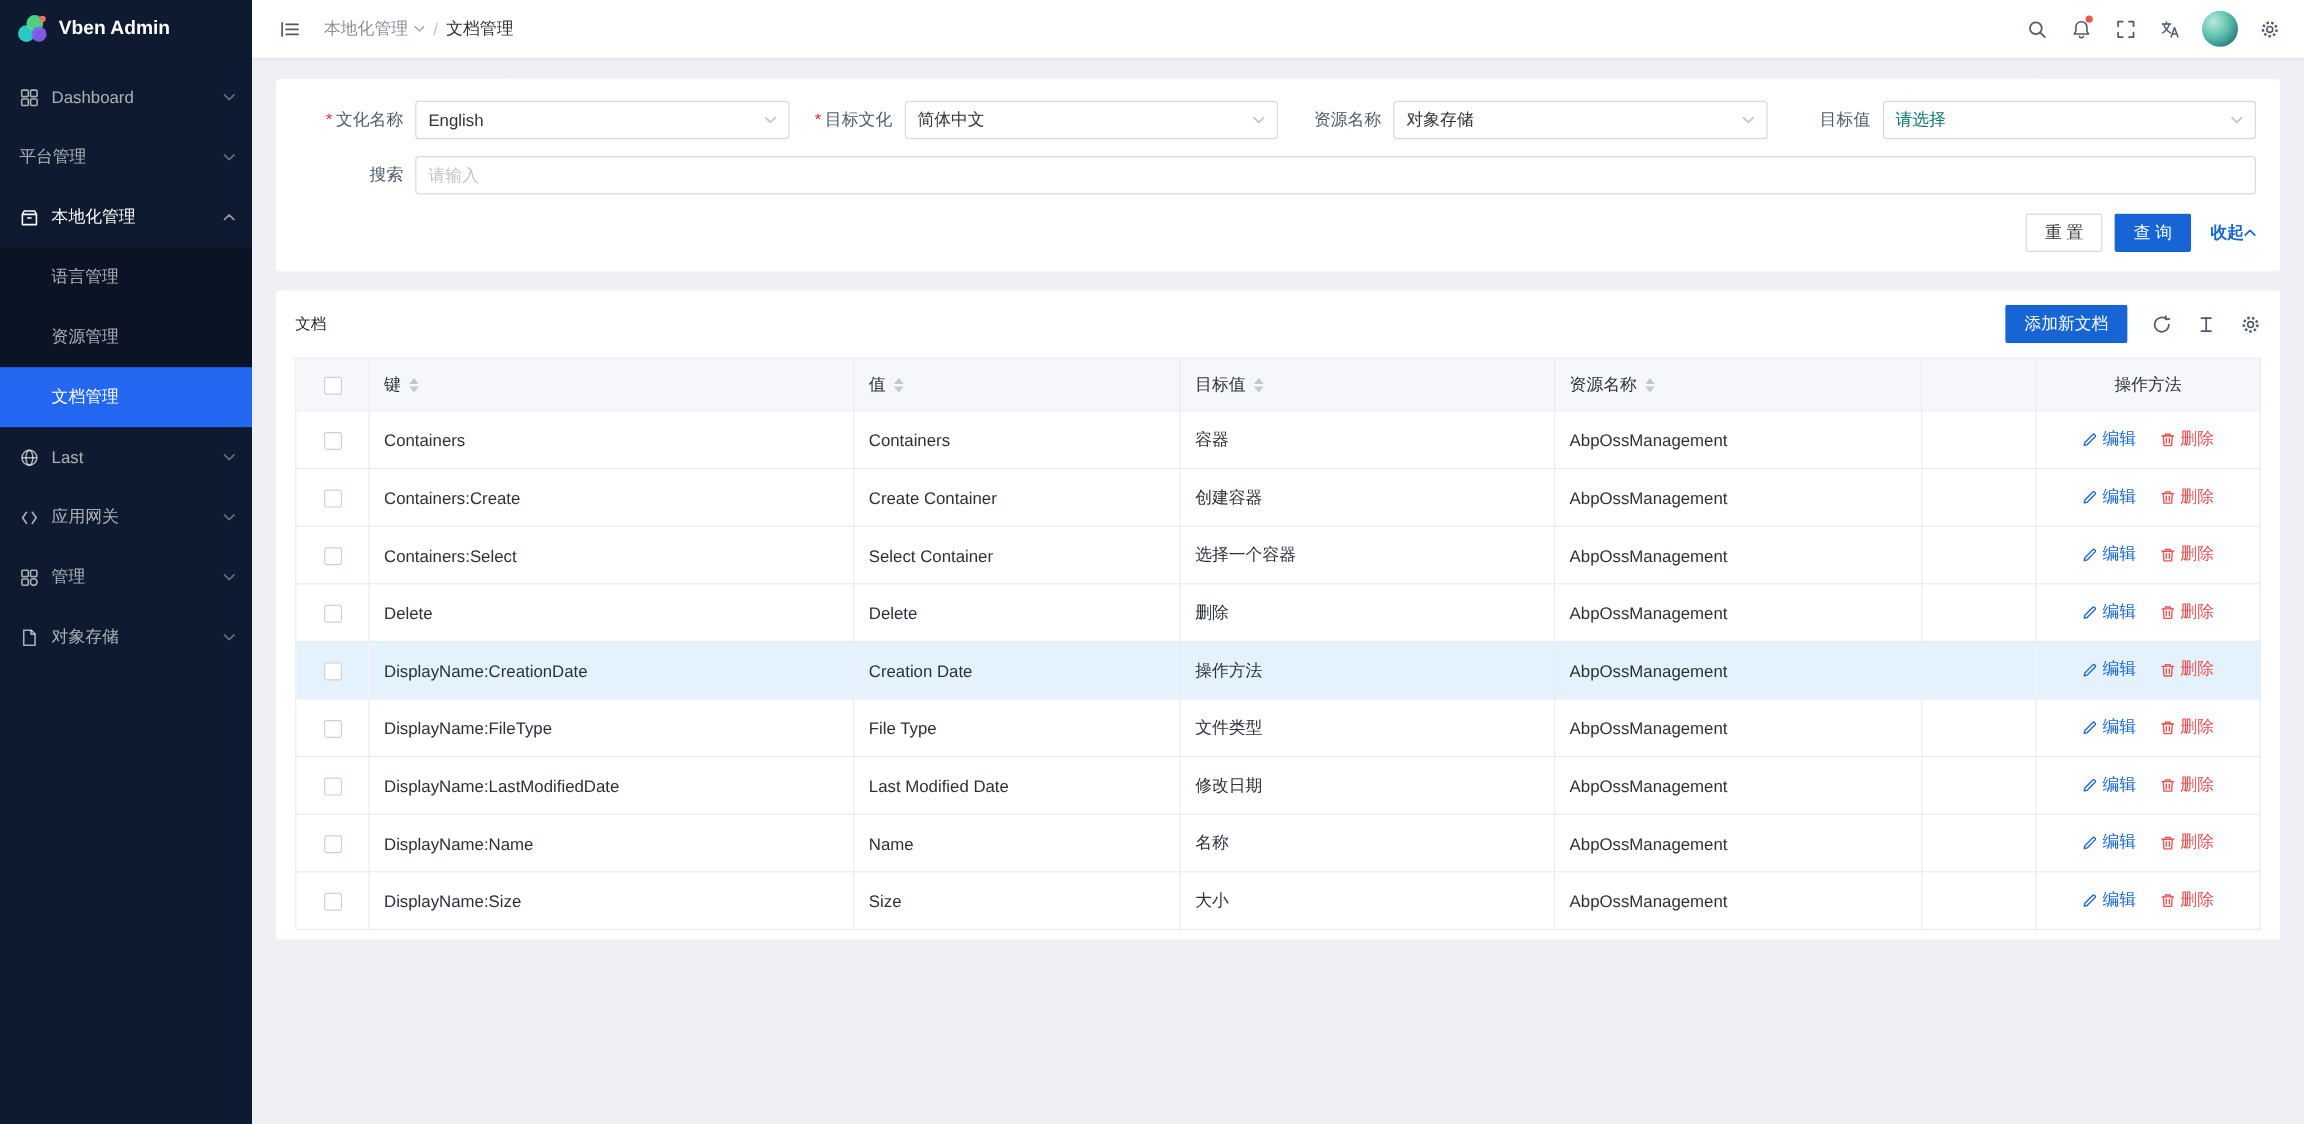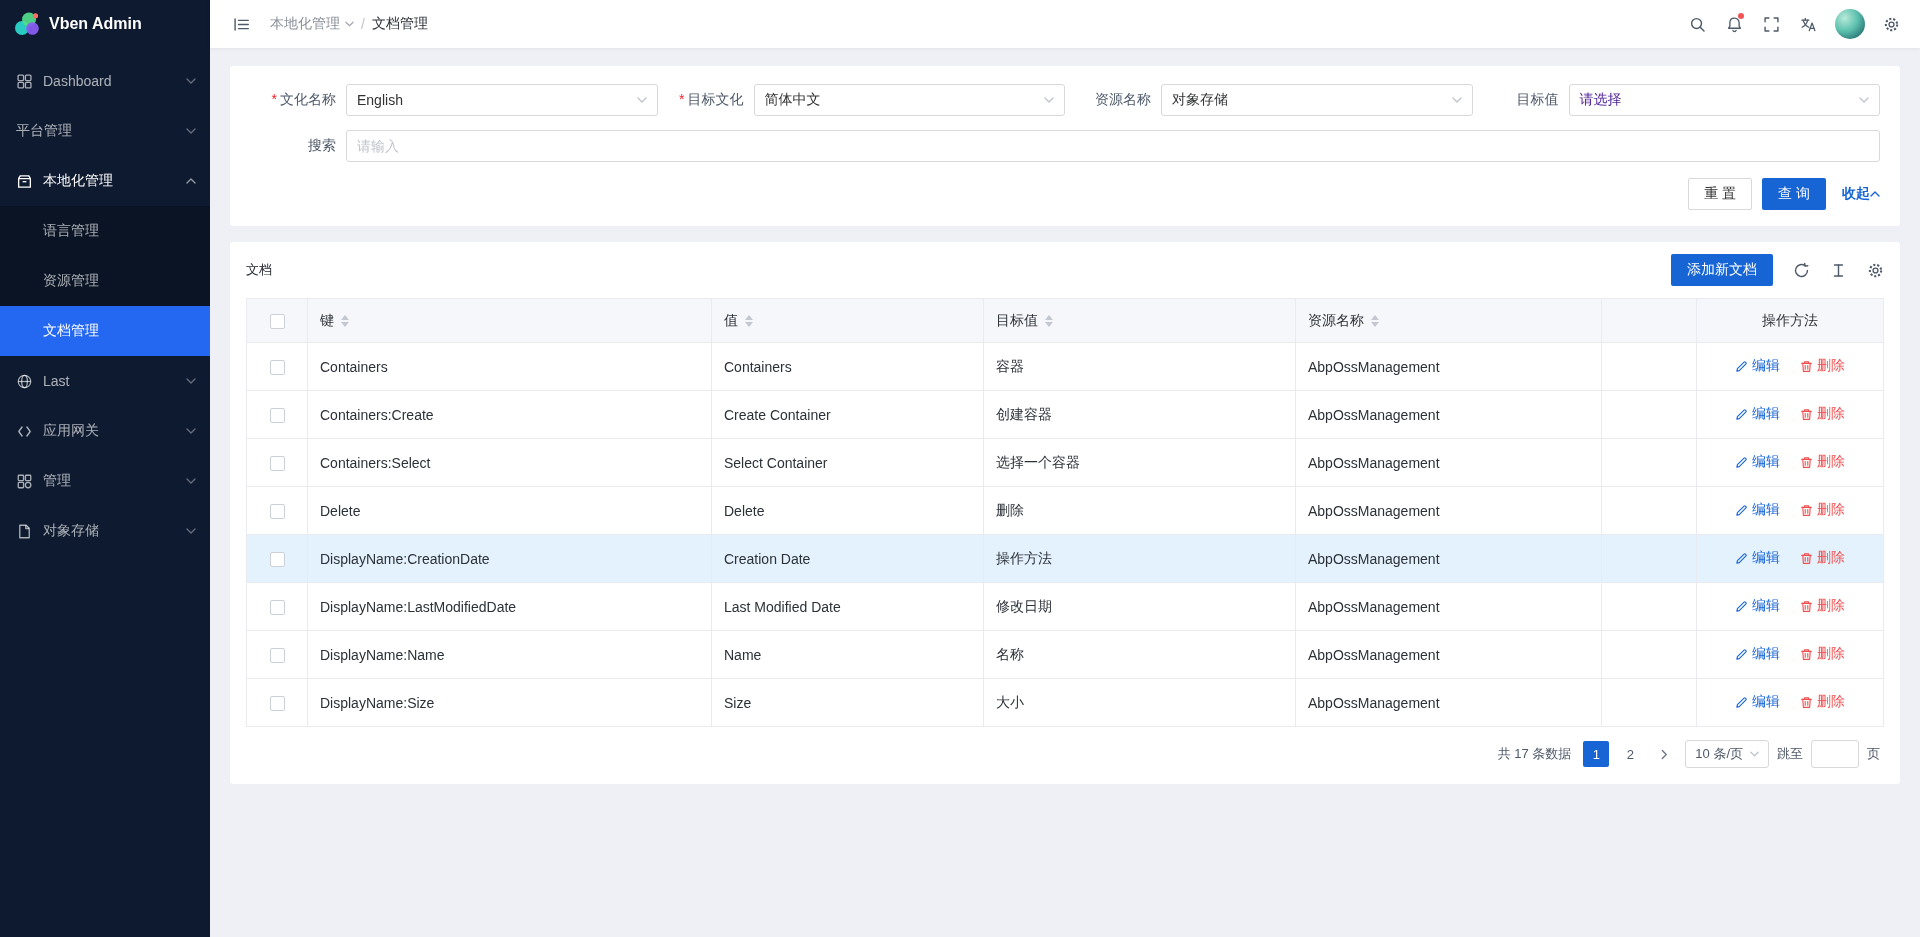--- a/index.html
+++ b/index.html
@@ -48,21 +48,21 @@
 
   
   .filter-card { padding: 18px 20px 16px; }
   .frow { display: flex; }
   .frow + .frow { margin-top: 14px; }
   .ffield { flex: 1 1 25%; display: flex; align-items: center; min-width: 0; }
   .ffield.wide { flex: 1 1 100%; }
   .flabel { flex: 0 0 96px; text-align: right; padding-right: 10px; color: #4e5969; white-space: nowrap; }
   .req { color: #f5222d; font-style: normal; margin-right: 3px; }
   .fselect { flex: 1; height: 32px; border: 1px solid #d9d9d9; border-radius: 3px; background: #fff; display: flex; align-items: center; justify-content: space-between; padding: 0 10px; color: #303133; cursor: pointer; min-width: 0; }
-  .fselect .ph { color: #4c1d95; }
+  .fselect .ph { color: #0f766e; }
   .sel-caret { color: #c0c4cc; flex-shrink: 0; margin-left: 8px; }
   .sel-caret svg { width: 10px; height: 6px; }
   .finput { flex: 1; height: 32px; border: 1px solid #d9d9d9; border-radius: 3px; padding: 0 10px; font-size: 14px; color: #303133; outline: none; font-family: inherit; }
   .finput::placeholder { color: #c0c4cc; }
   .filter-actions { margin-top: 16px; display: flex; justify-content: flex-end; align-items: center; gap: 10px; }
   .btn { height: 32px; padding: 0 15px; border-radius: 2px; font-size: 14px; display: inline-flex; align-items: center; justify-content: center; cursor: pointer; border: 1px solid transparent; white-space: nowrap; font-family: inherit; }
   .btn-default { border-color: #d9d9d9; background: #fff; color: #303133; }
   .btn-primary { background: #1765d5; color: #fff; }
   .link-collapse { color: #1765d5; display: inline-flex; align-items: center; gap: 0; cursor: pointer; margin-left: 6px; font-weight: bold; }
   .link-collapse svg { width: 10px; height: 6px; transform: rotate(180deg); }
@@ -603,20 +603,42 @@
       <span class="action-link action-del">
                     <svg>
                       <use href="#i-trash"></use>
                     </svg>
                     <span>删除</span>
                   </span>
     </td>
   </tr>
               <tr>
     <td class="center"><span class="checkbox"></span></td>
+    <td>DisplayName:FileType</td>
+    <td>File Type</td>
+    <td>文件类型</td>
+    <td>AbpOssManagement</td>
+    <td></td>
+    <td class="center">
+      <span class="action-link action-edit">
+                    <svg>
+                      <use href="#i-pencil"></use>
+                    </svg>
+                    <span>编辑</span>
+                  </span>
+      <span class="action-link action-del">
+                    <svg>
+                      <use href="#i-trash"></use>
+                    </svg>
+                    <span>删除</span>
+                  </span>
+    </td>
+  </tr>
+              <tr>
+    <td class="center"><span class="checkbox"></span></td>
     <td>DisplayName:LastModifiedDate</td>
     <td>Last Modified Date</td>
     <td>修改日期</td>
     <td>AbpOssManagement</td>
     <td></td>
     <td class="center">
       <span class="action-link action-edit">
                     <svg>
                       <use href="#i-pencil"></use>
                     </svg>
@@ -670,36 +692,17 @@
                     <svg>
                       <use href="#i-trash"></use>
                     </svg>
                     <span>删除</span>
                   </span>
     </td>
   </tr>
             </tbody>
         </table>
 
-        <div class="pagination">
-          <span class="pg-total">共 17 条数据</span>
-          <span class="page-btn active">1</span>
-          <span class="page-btn">2</span>
-          <span class="page-btn page-next">
-              <svg>
-                <use href="#i-next"></use>
-              </svg>
-            </span>
-          <span class="page-size">
-            <span>10 条/页</span>
-            <svg>
-                <use href="#i-caret"></use>
-              </svg>
-          </span>
-          <span>跳至</span>
-          <input class="jump-input" type="text" style="">
-          <span>页</span>
-        </div>
       </section>
 
     </main>
   </div>
 </div>
 
 </body></html>

